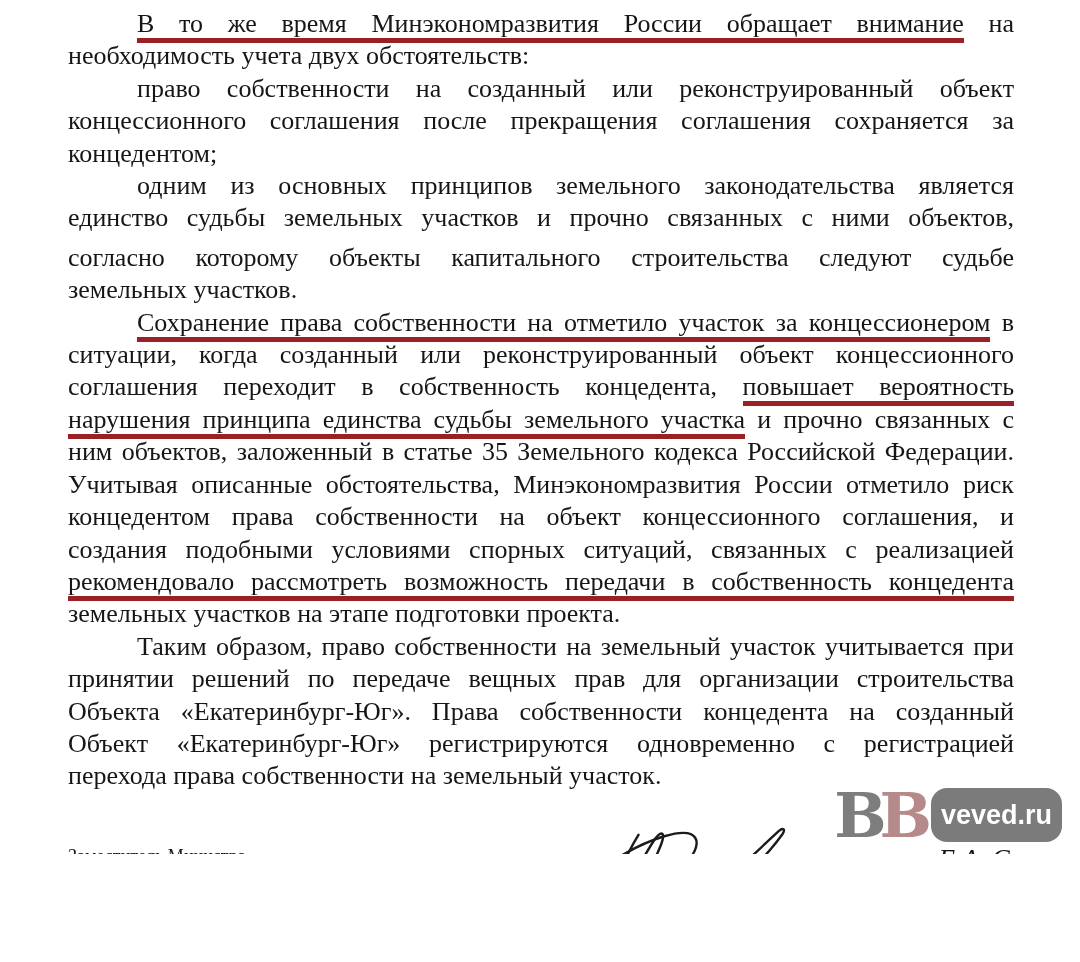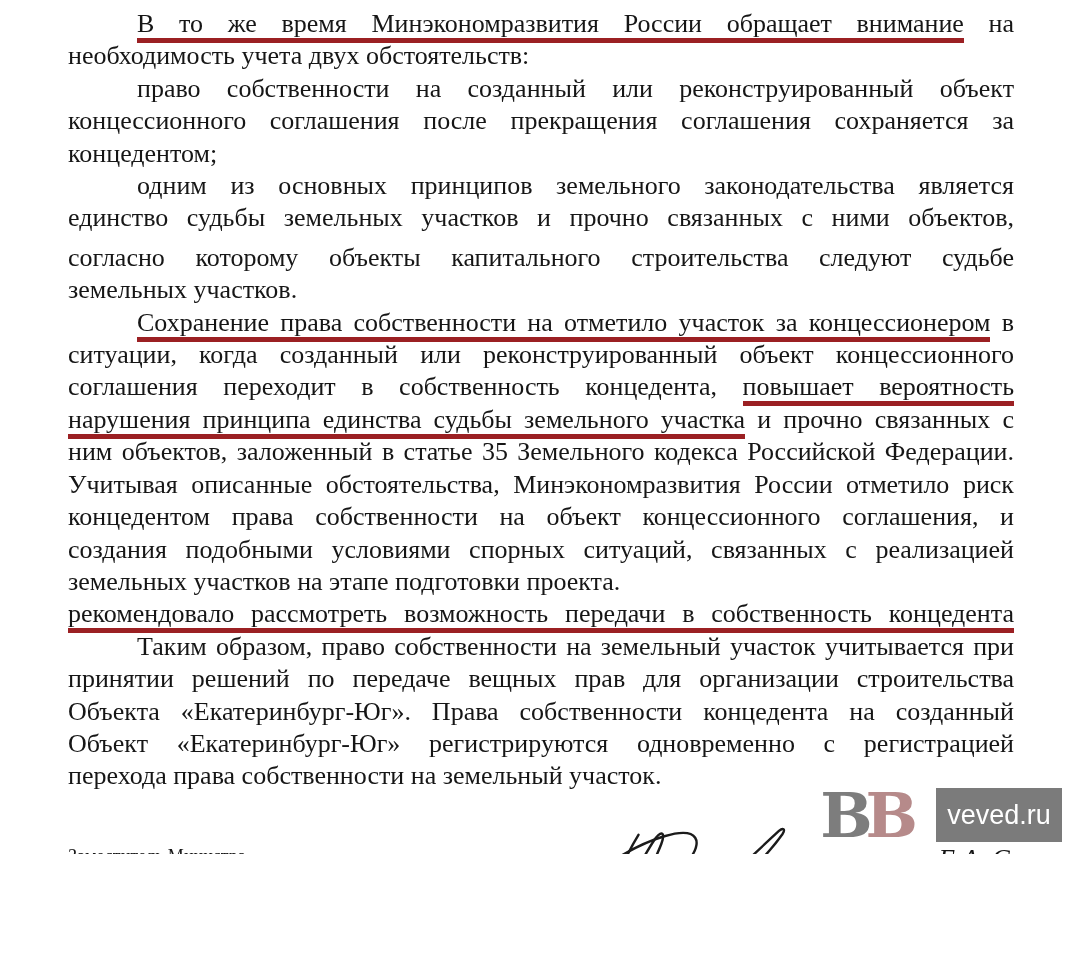--- a/index.html
+++ b/index.html
@@ -45,21 +45,20 @@
     position:absolute;
     left:528px;top:806px;
     width:300px;height:152px;
   }
   .signature svg{width:100%;height:100%;}
   .watermark{
     position:absolute;
     right:18px;bottom:12px;
     display:flex;
     align-items:flex-start;
-    gap:19px;
   }
   .wm-letters{
     font-family:"DejaVu Serif", serif;
     font-weight:bold;
     font-size:62px;
     line-height:52px;
     letter-spacing:-7px;
     margin-top:2px;
   }
   .wm-letter-1{ color:#7d7d7d; }
@@ -67,23 +66,24 @@
   .wm-box{
     margin-left:6px;
     background:#7b7b7b;
     color:#ffffff;
     height:54px;
     min-width:106px;
     display:flex;
     align-items:center;
     justify-content:center;
     font-family:"Liberation Sans", sans-serif;
-    font-weight:normal;
+    font-weight:bold;
     font-size:27px;
     padding:0 10px;
+    border-radius:16px;
   }
 </style>
 </head>
 <body>
 
 <div class="page">
 
   <div class="text-block">
       <div class="line justify indent"><span class="seg underlined">В то же время Минэкономразвития России обращает внимание</span><span class="seg"> на</span></div>
       <div class="line"><span class="seg">необходимость учета двух обстоятельств:</span></div>
@@ -95,22 +95,22 @@
       <div class="line justify" style="margin-top: 7px;"><span class="seg">согласно которому объекты капитального строительства следуют судьбе</span></div>
       <div class="line"><span class="seg">земельных участков.</span></div>
       <div class="line justify indent"><span class="seg underlined">Сохранение права собственности на отметило участок за концессионером</span><span class="seg"> в</span></div>
       <div class="line justify"><span class="seg">ситуации, когда созданный или реконструированный объект концессионного</span></div>
       <div class="line justify"><span class="seg">соглашения переходит в собственность концедента, </span><span class="seg underlined">повышает вероятность</span></div>
       <div class="line justify"><span class="seg underlined">нарушения принципа единства судьбы земельного участка</span><span class="seg"> и прочно связанных с</span></div>
       <div class="line justify"><span class="seg">ним объектов, заложенный в статье 35 Земельного кодекса Российской Федерации.</span></div>
       <div class="line justify"><span class="seg">Учитывая описанные обстоятельства, Минэкономразвития России отметило риск</span></div>
       <div class="line justify"><span class="seg">концедентом права собственности на объект концессионного соглашения, и</span></div>
       <div class="line justify"><span class="seg">создания подобными условиями спорных ситуаций, связанных с реализацией</span></div>
+      <div class="line justify"><span class="seg underlined">рекомендовало рассмотреть возможность передачи в собственность концедента</span></div>
       <div class="line"><span class="seg">земельных участков на этапе подготовки проекта.</span></div>
-      <div class="line justify"><span class="seg underlined">рекомендовало рассмотреть возможность передачи в собственность концедента</span></div>
       <div class="line justify indent"><span class="seg">Таким образом, право собственности на земельный участок учитывается при</span></div>
       <div class="line justify"><span class="seg">принятии решений по передаче вещных прав для организации строительства</span></div>
       <div class="line justify"><span class="seg">Объекта «Екатеринбург-Юг». Права собственности концедента на созданный</span></div>
       <div class="line justify"><span class="seg">Объект «Екатеринбург-Юг» регистрируются одновременно с регистрацией</span></div>
       <div class="line"><span class="seg">перехода права собственности на земельный участок.</span></div>
     </div>
 
   <div class="footer-title">Заместитель Министра</div>
 
   <div class="signature">

